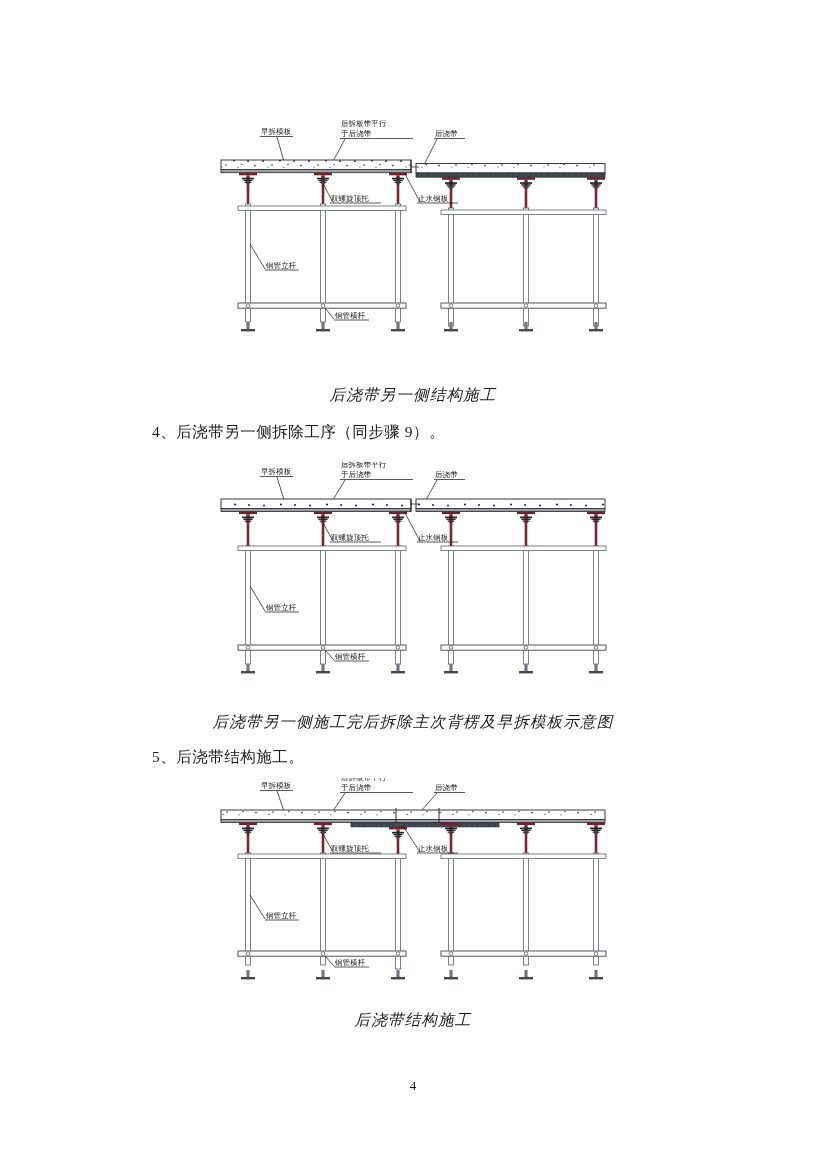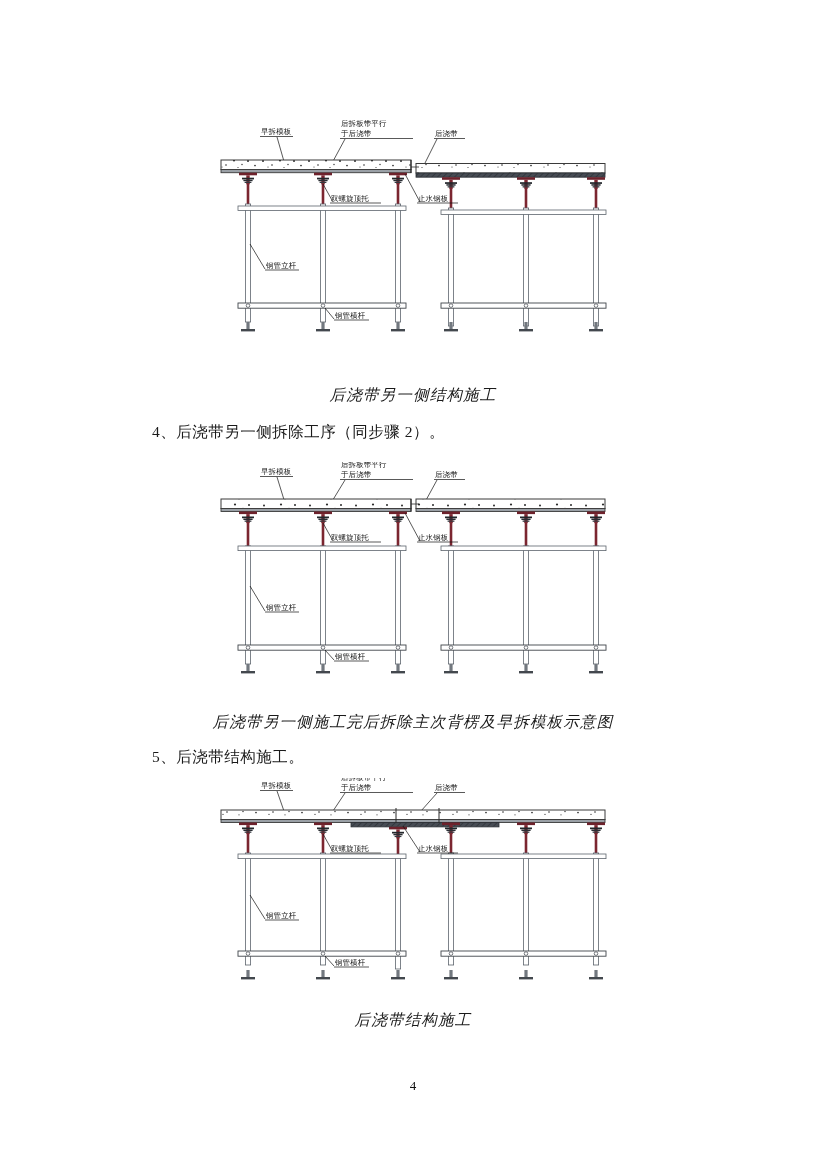--- a/index.html
+++ b/index.html
@@ -146,21 +146,21 @@
       <line x1="52" y1="151" x2="37" y2="126" stroke="#111" stroke-width="0.7"></line>
 
       <text class="lbl" x="122" y="200">钢管横杆</text>
       <line x1="121" y1="202" x2="156" y2="202" stroke="#111" stroke-width="0.7"></line>
       <line x1="121" y1="201" x2="112" y2="190" stroke="#111" stroke-width="0.7"></line>
     </svg>
   </div>
 
   <div class="caption" style="top:385px;">后浇带另一侧结构施工</div>
 
-  <div class="para" style="top:420px;">4、后浇带另一侧拆除工序（同步骤 2）。</div>
+  <div class="para" style="top:420px;">4、后浇带另一侧拆除工序（同步骤 9）。</div>
 
   <div class="fig" style="top:462px;">
     <svg width="400" height="245" viewBox="0 0 400 245">
       <defs>
         <pattern id="spk2" width="46" height="13" patternUnits="userSpaceOnUse">
           <rect width="46" height="13" fill="#fff"></rect>
           <circle cx="5" cy="4.5" r="1.0" fill="#2b2b2b"></circle>
           <circle cx="14" cy="8" r="0.8" fill="#2b2b2b"></circle>
           <circle cx="22" cy="3.5" r="1.1" fill="#2b2b2b"></circle>
           <circle cx="30" cy="7.5" r="0.7" fill="#2b2b2b"></circle>

